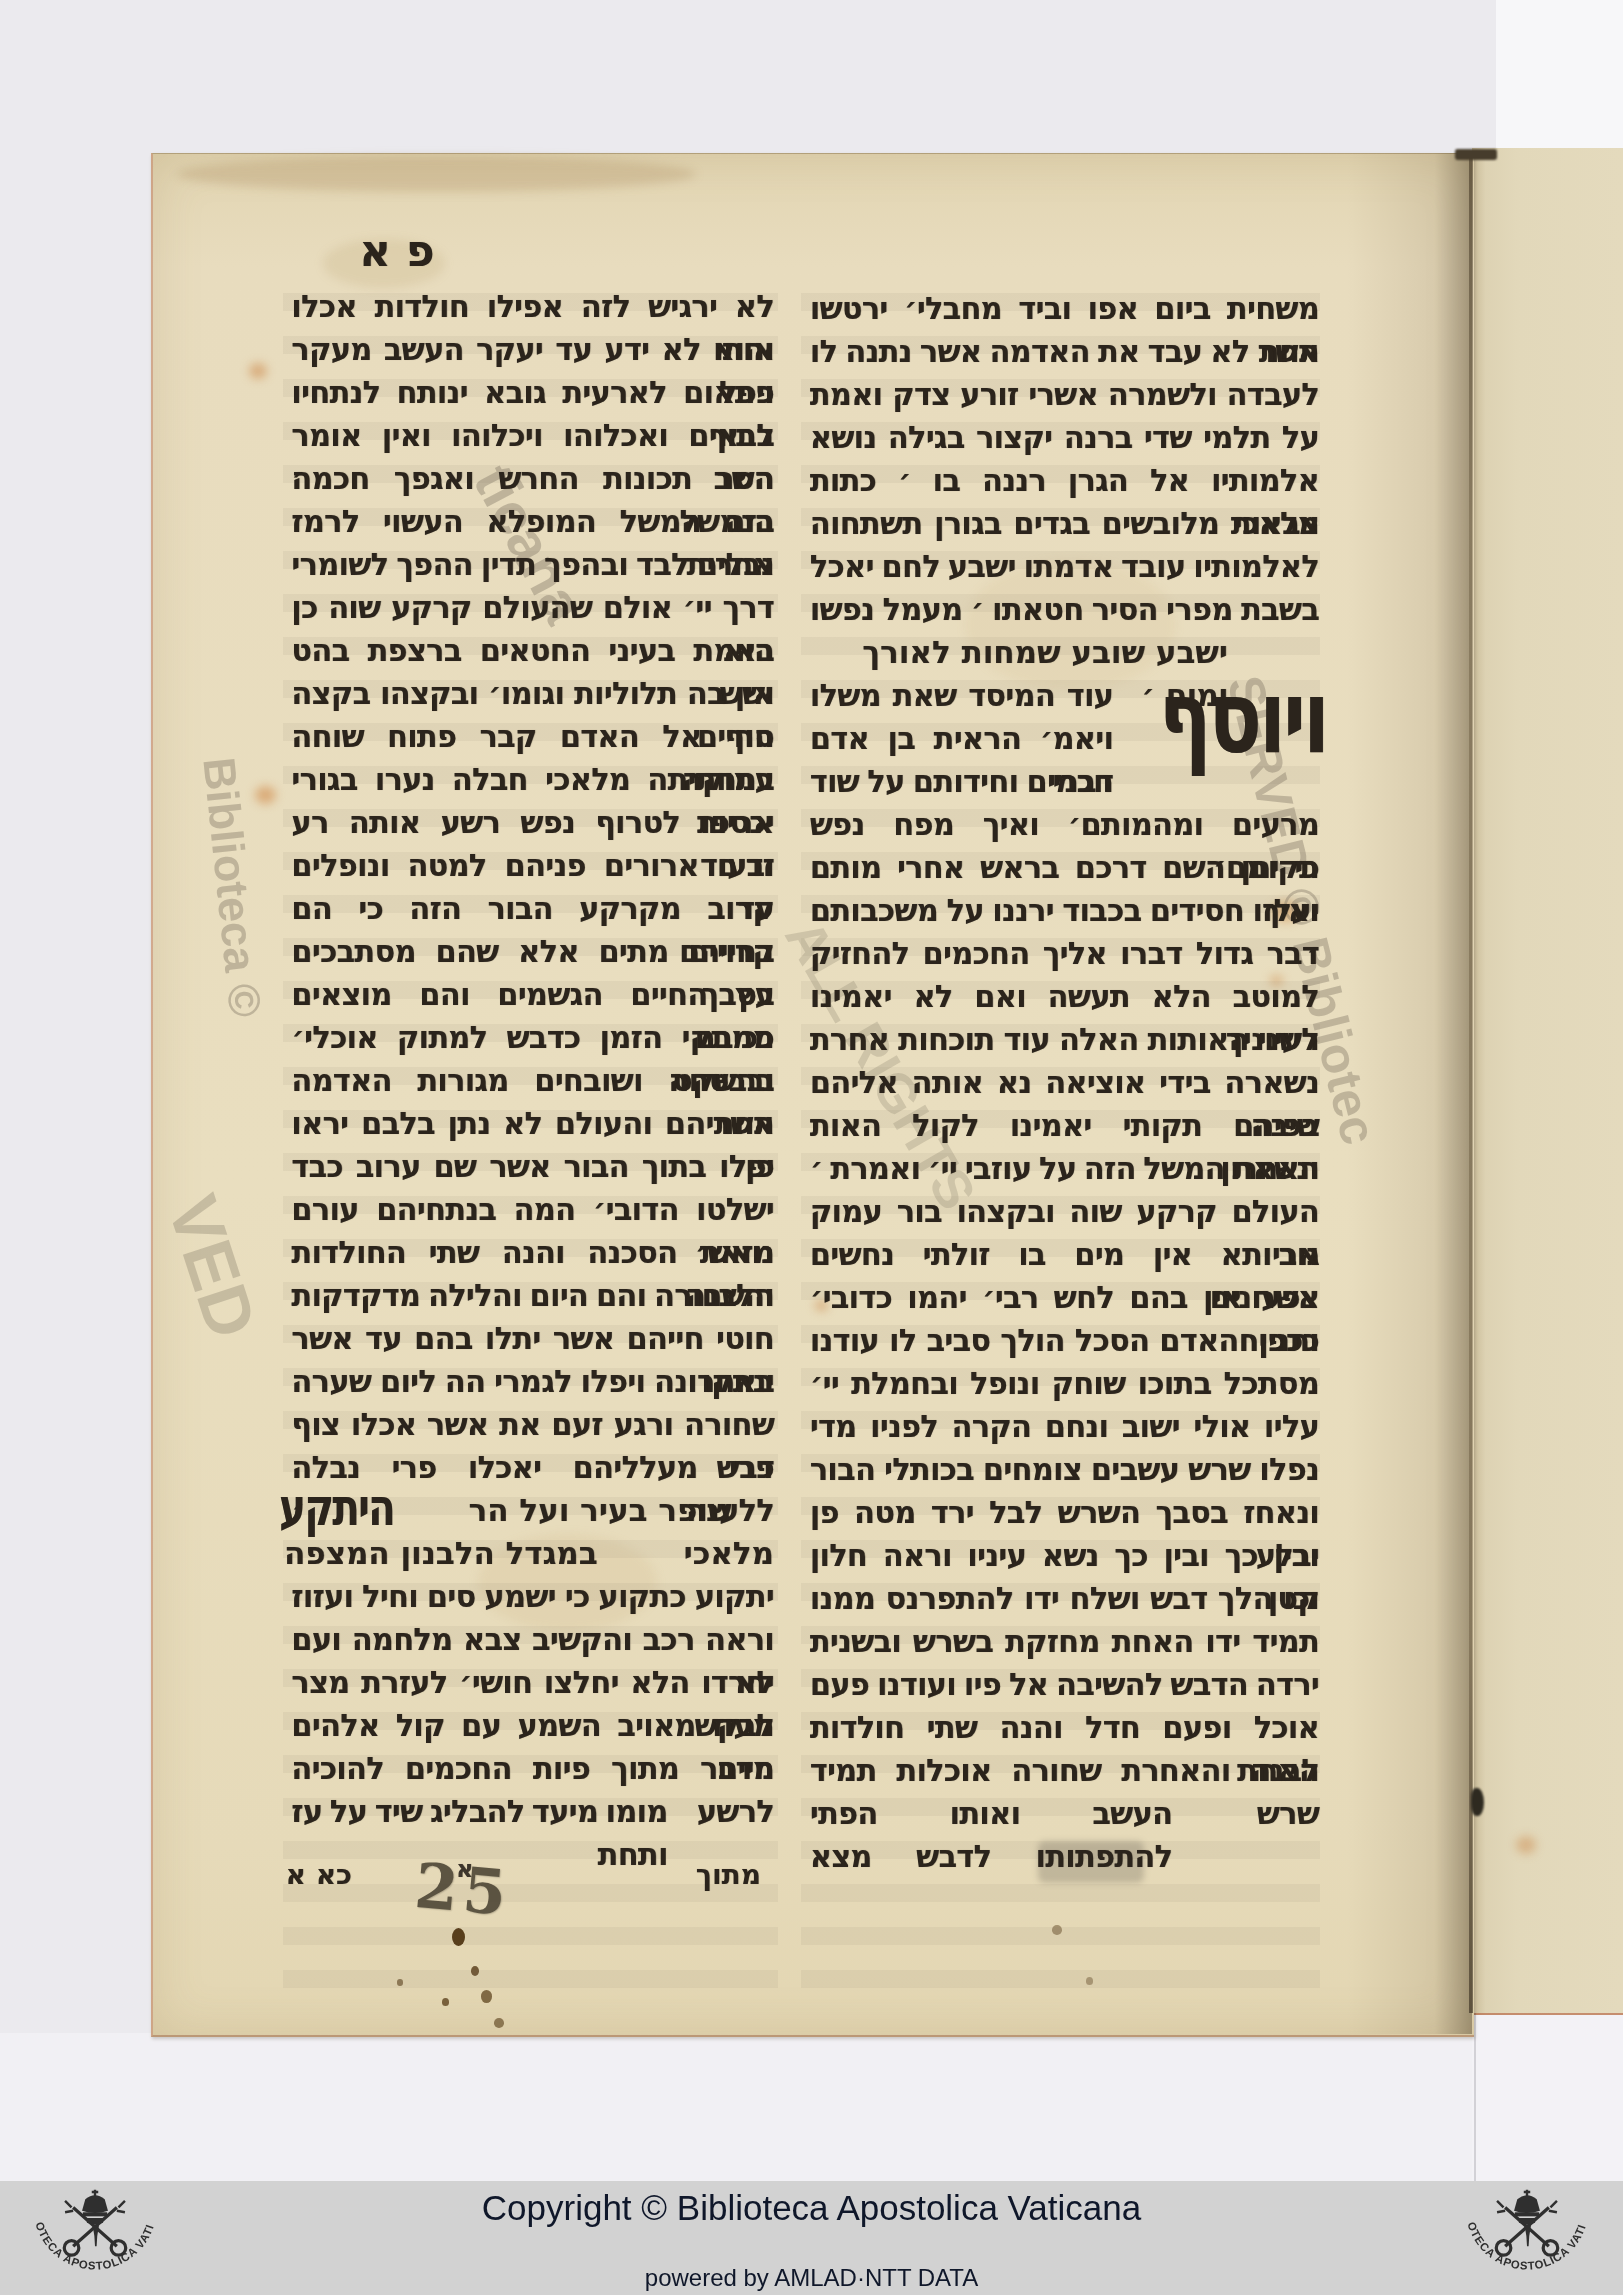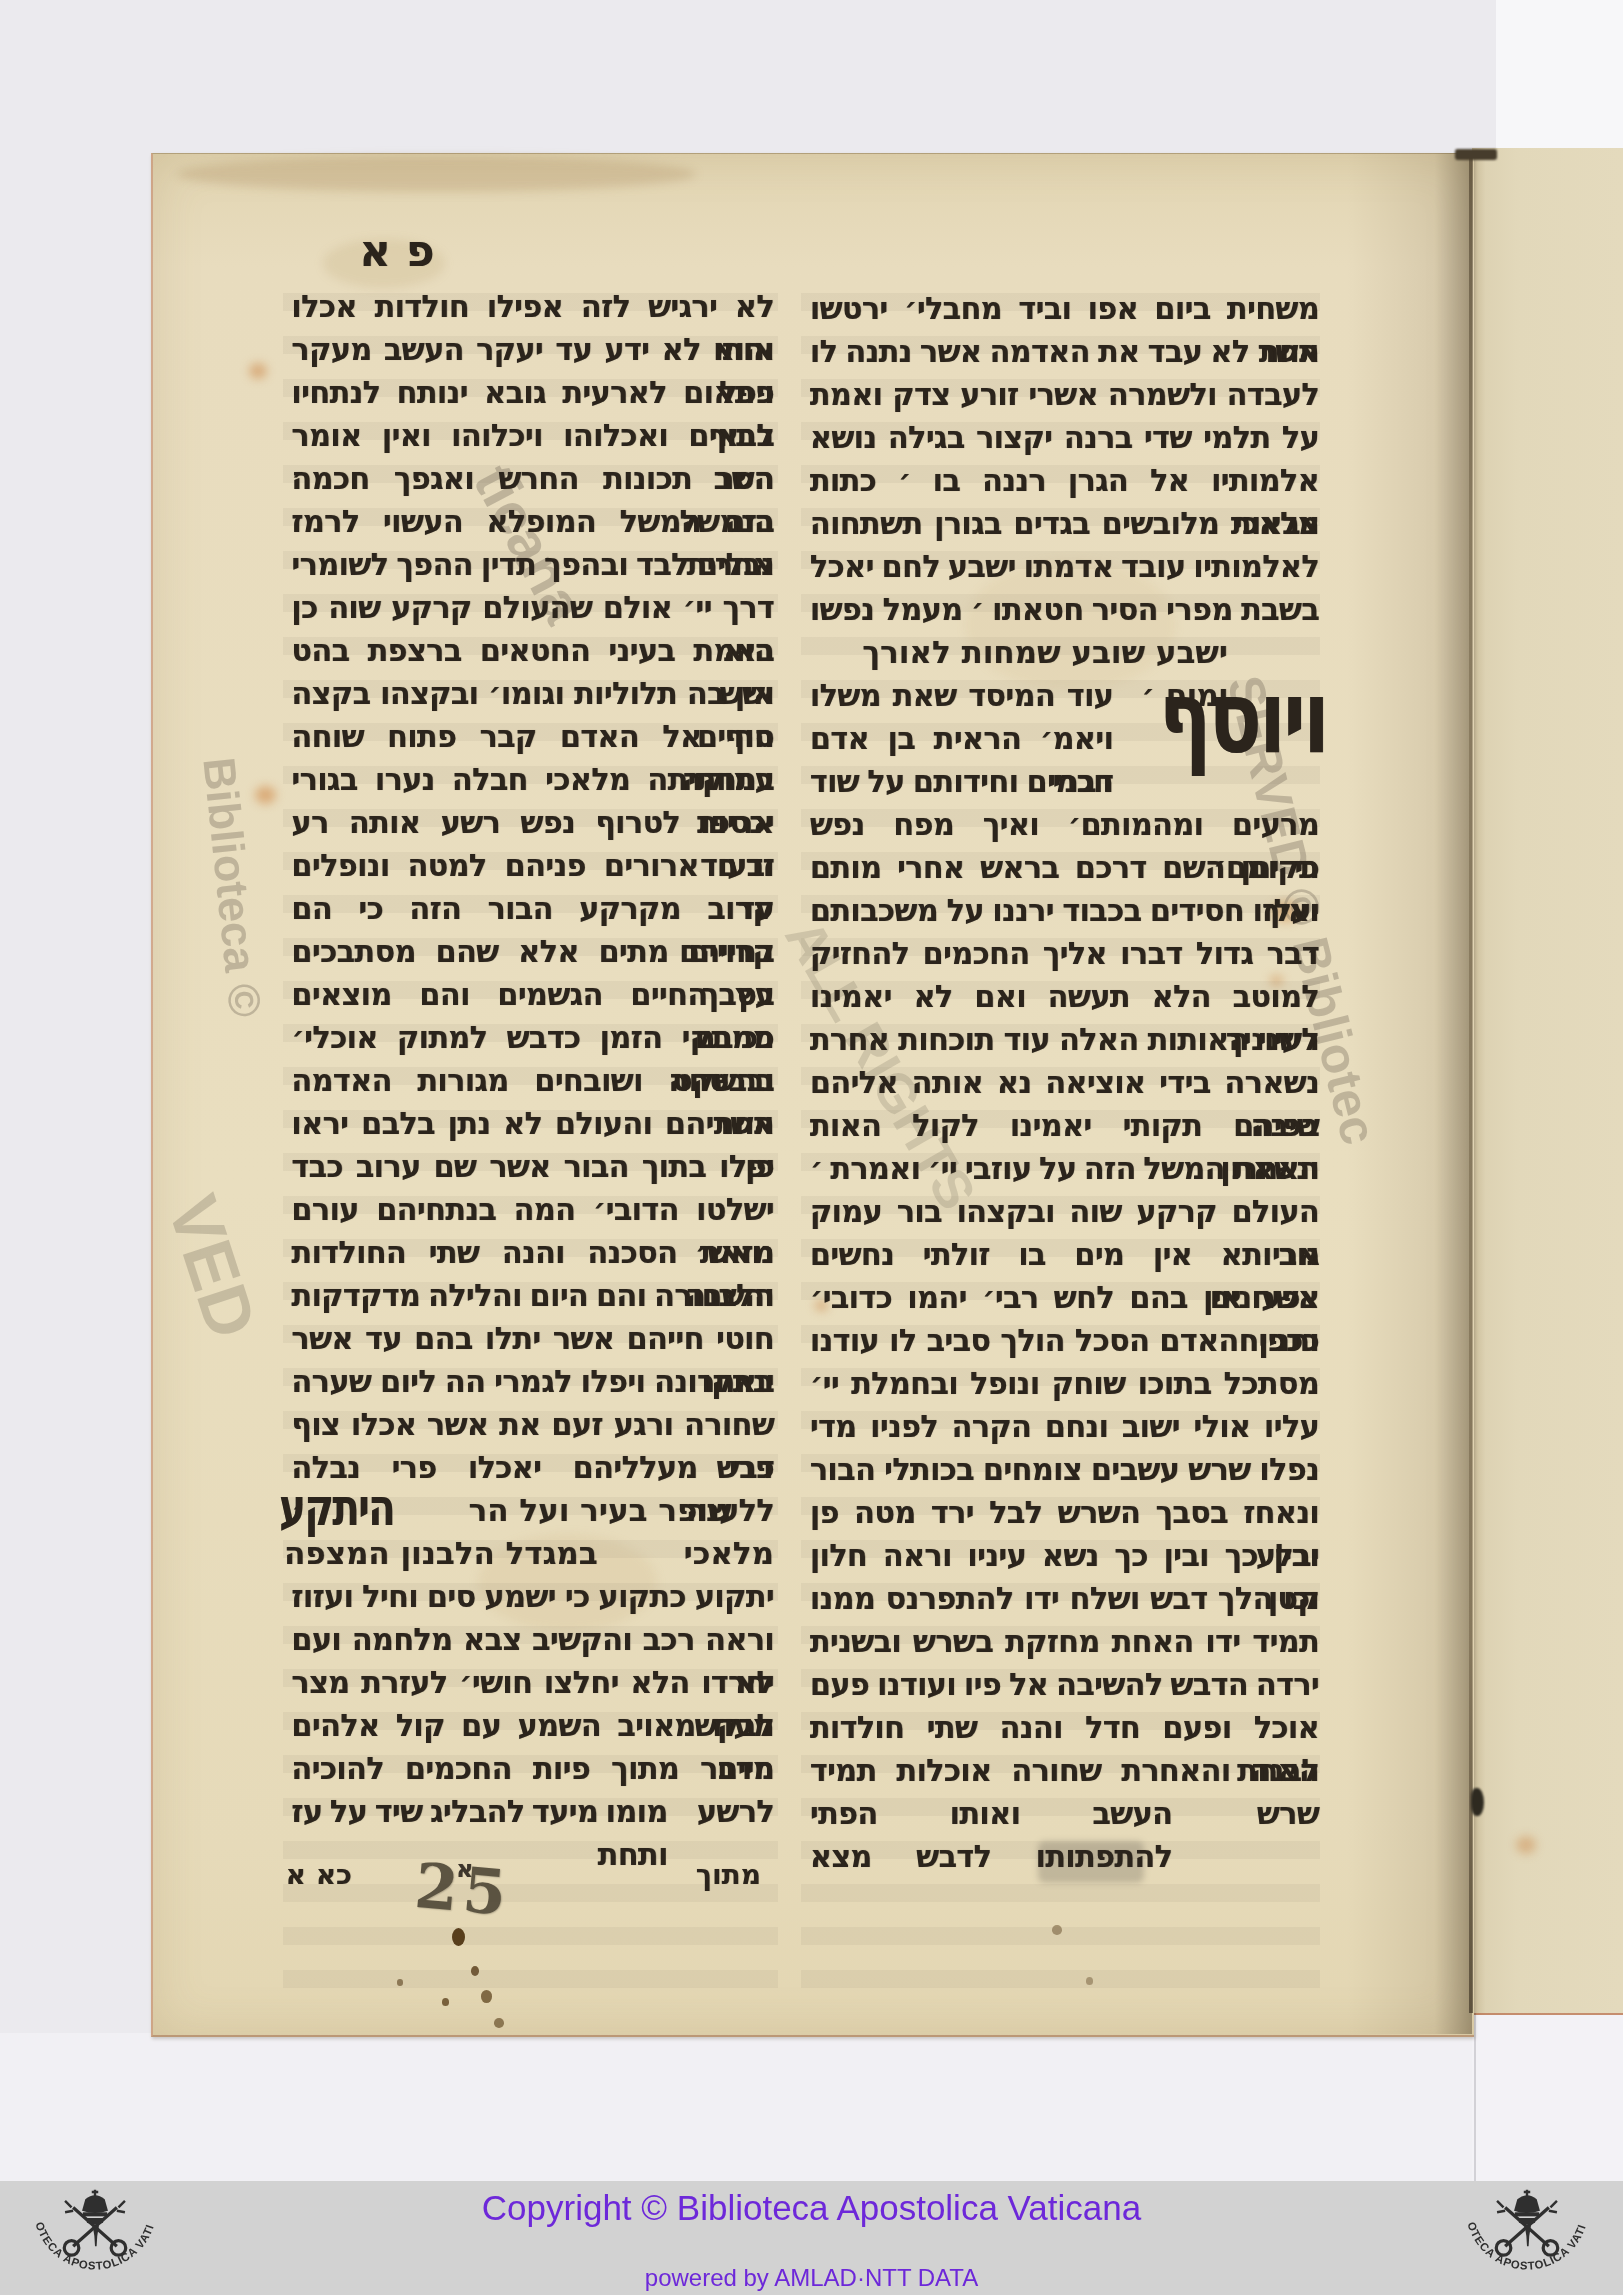--- a/index.html
+++ b/index.html
@@ -68,21 +68,21 @@
         font-size:62px;color:#3f3829;opacity:.82;transform:rotate(5deg);letter-spacing:4.9px;
         text-shadow:0.8px 0.8px 1.6px rgba(63,56,41,.4);}
   .press-mark{position:absolute;left:172px;top:-1.6px;font-size:24px;opacity:.9;}
 
   
   .wm{position:absolute;font-family:"Liberation Sans",sans-serif;font-weight:bold;
       color:rgba(128,118,100,.40);transform-origin:left top;white-space:nowrap;pointer-events:none;}
 
   
   .footer{left:0;top:2181px;width:1623px;height:114px;background:#d2d2d2;}
-  .f-line{position:absolute;left:0;width:1623px;text-align:center;color:#6d28d9;}
+  .f-line{position:absolute;left:0;width:1623px;text-align:center;color:#0f172a;}
   .f1{top:6.5px;font-size:35px;}
   .f2{top:47px;font-size:31px;}
   .f3{top:83px;font-size:24px;}
   .logo{position:absolute;top:1.6px;}
   .logo-left{left:23px;} .logo-right{left:1455px;}
 </style>
 </head>
 <body>
 
 <div class="abs bg-top-right"></div>

